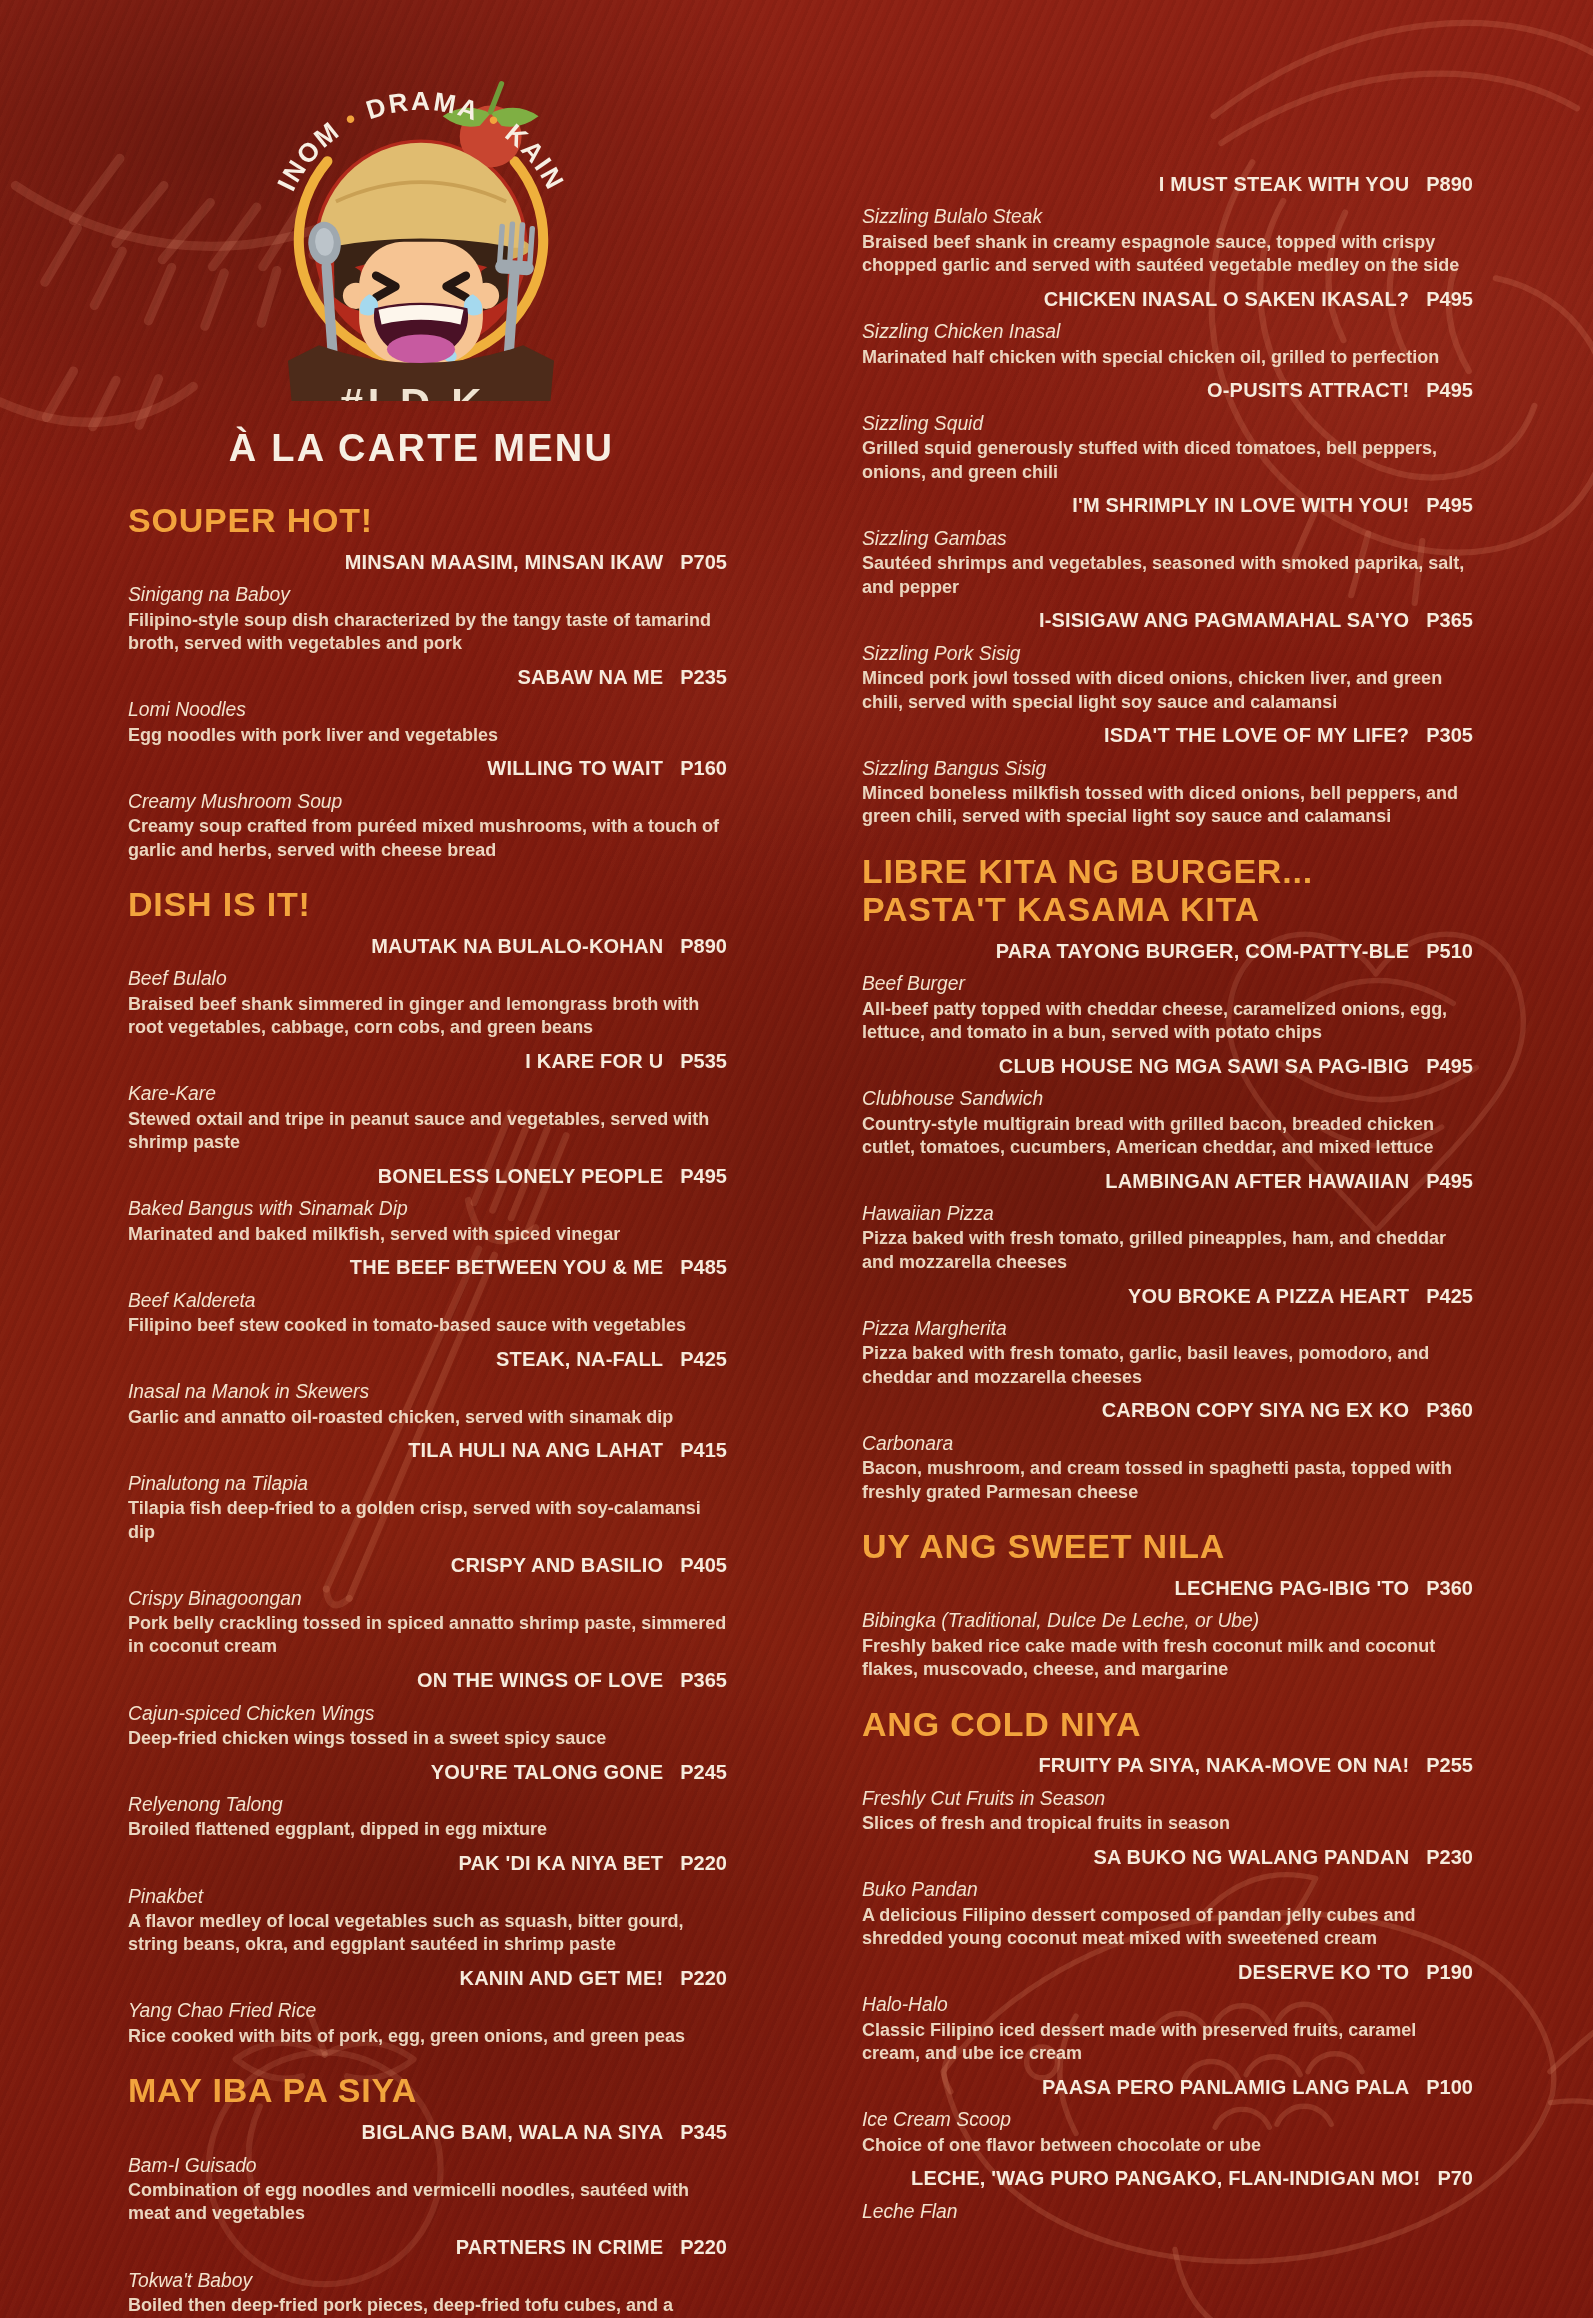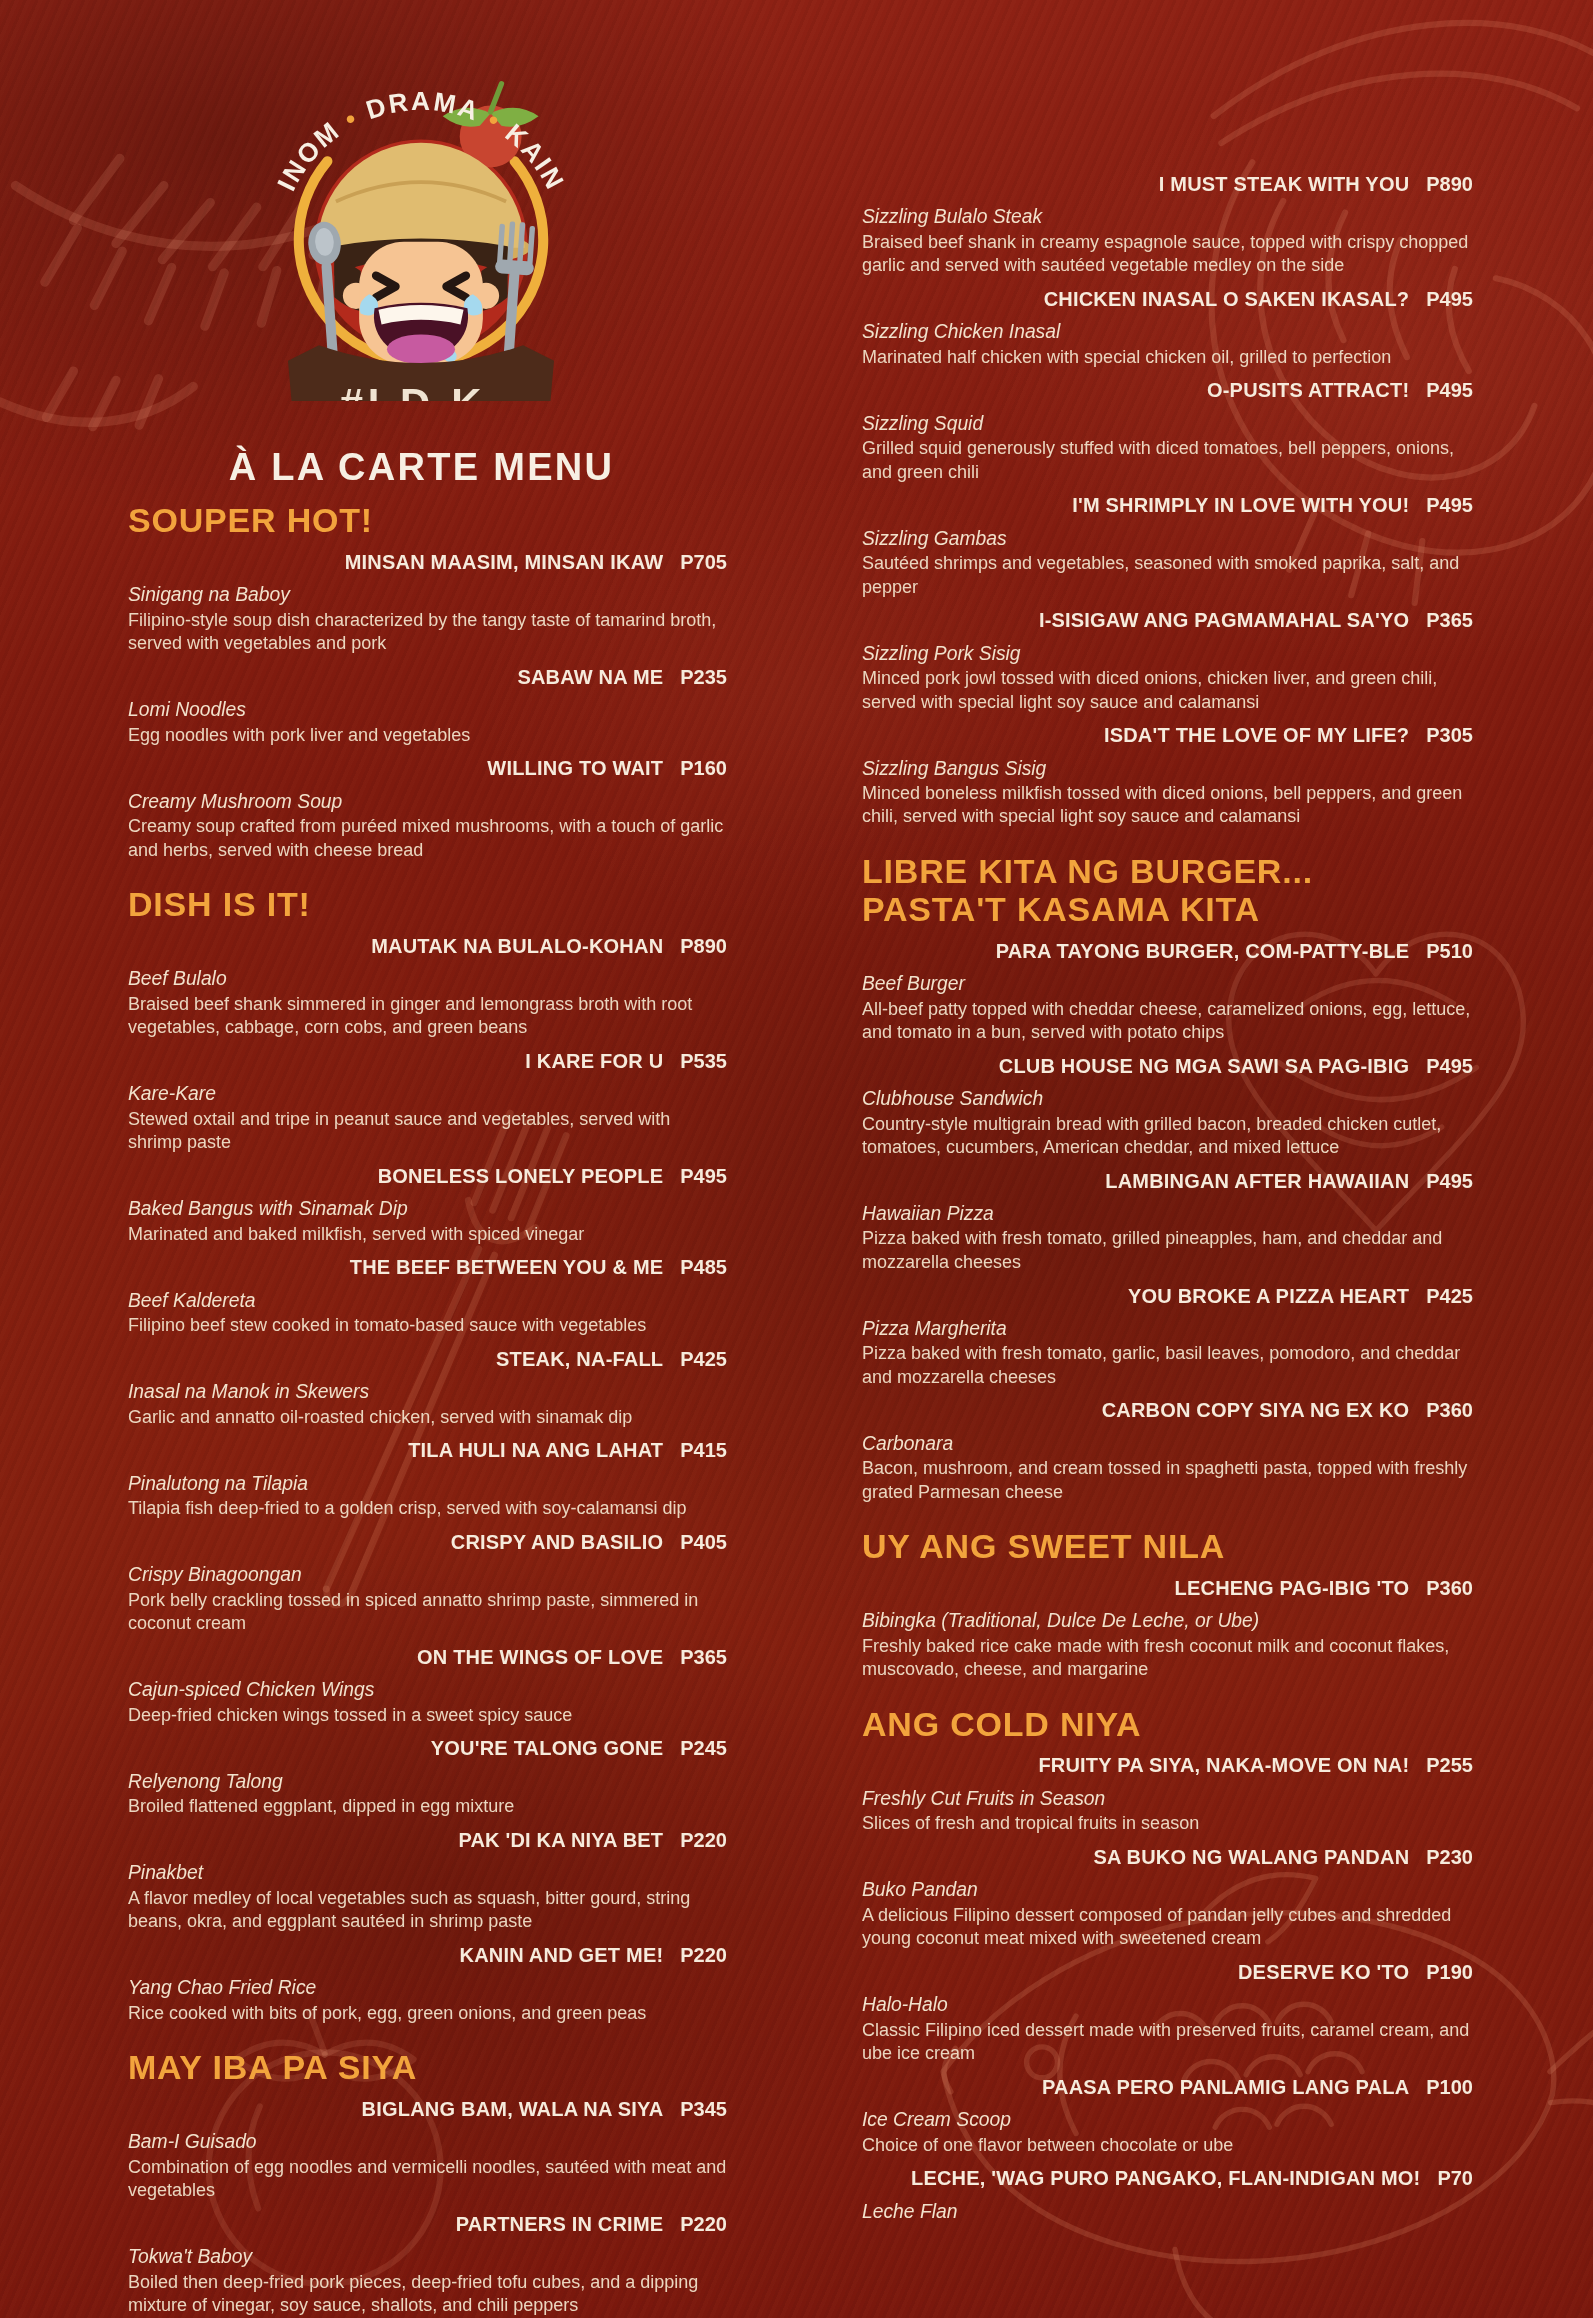--- a/index.html
+++ b/index.html
@@ -14,39 +14,39 @@
       radial-gradient(1159px 734px at 68% 52%, rgba(0,0,0,.16), transparent 65%),
       radial-gradient(773px 618px at 28% 82%, rgba(0,0,0,.14), transparent 60%),
       radial-gradient(541px 386px at 50% 30%, rgba(255,140,90,.06), transparent 60%),
       repeating-linear-gradient(113deg, rgba(0,0,0,.035) 0 3.1px, rgba(255,160,120,.02) 3.1px 7px, transparent 7px 10.8px),
       linear-gradient(180deg,#8d2114 0%,#7e1a0e 34%,#85200f 66%,#7a180d 100%);
   }
   .bg-decor{position:absolute;inset:0;pointer-events:none;}
   .logo-wrap{position:absolute;left:243px;top:39px;width:356px;height:362px;}
   .logo-wrap svg{display:block;width:100%;height:100%;}
   .title{
-    position:absolute;left:120px;top:446px;width:603px;margin:0;
+    position:absolute;left:120px;top:427px;width:603px;margin:0;
     text-align:center;font-size:38px;font-weight:700;letter-spacing:2.3px;
     color:#F7EFE3;
   }
   .col{position:absolute;}
   .col-left{left:128px;top:501px;width:599px;}
   .col-right{left:862px;top:172px;width:611px;}
   .sec{
     font-size:34px;font-weight:700;color:#F2A43D;
     margin:23px 0 10.8px 0;line-height:1.12;letter-spacing:0.8px;
     white-space:pre-line;
   }
   .col .sec:first-child{margin-top:0;}
   .item{margin-bottom:9.3px;}
   .row{display:flex;justify-content:flex-end;align-items:baseline;gap:17px;}
   .nm{font-weight:700;font-size:20px;line-height:1.27;color:#F6EBDC;letter-spacing:0.2px;}
   .pr{font-weight:700;font-size:20px;color:#F6EBDC;white-space:nowrap;}
   .sub{font-style:italic;font-size:19.3px;line-height:1.2;color:#F2E2CC;margin-top:8px;}
-  .desc{font-size:18px;line-height:1.3;color:rgba(240,224,201,.95);margin-top:2.3px;}
+  .desc{font-size:18px;line-height:1.3;color:rgba(240,224,201,.95);margin-top:2.3px;font-weight:bold;}
 </style>
 </head>
 <body>
 
 <div class="page">
 
   <svg class="bg-decor" width="1594" height="2319" viewBox="0 0 2062 3000" fill="none" stroke="#FFB08A" stroke-linecap="round" stroke-linejoin="round">
     <g stroke-opacity=".15" stroke-width="12">
       <path d="M20,240 C200,360 420,340 570,200"></path>
       <path d="M95,285 L155,205"></path>

